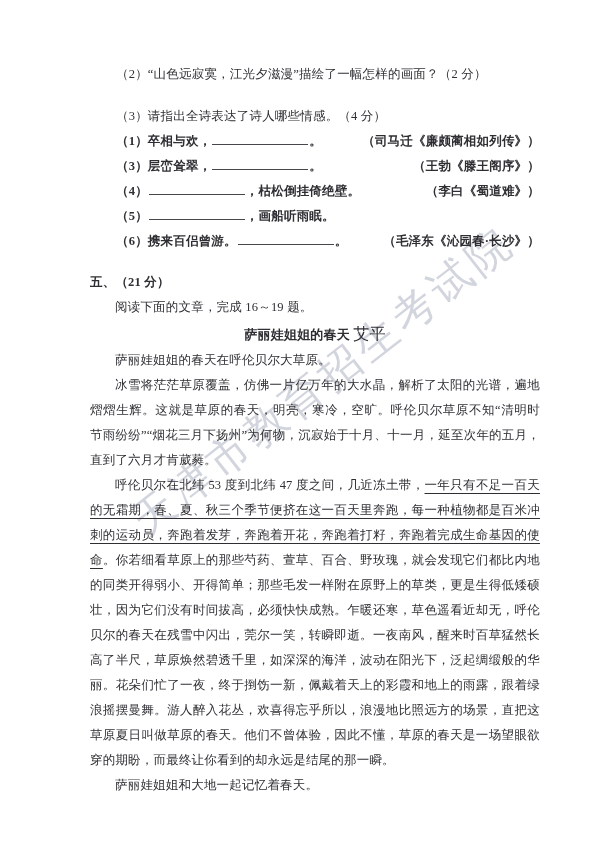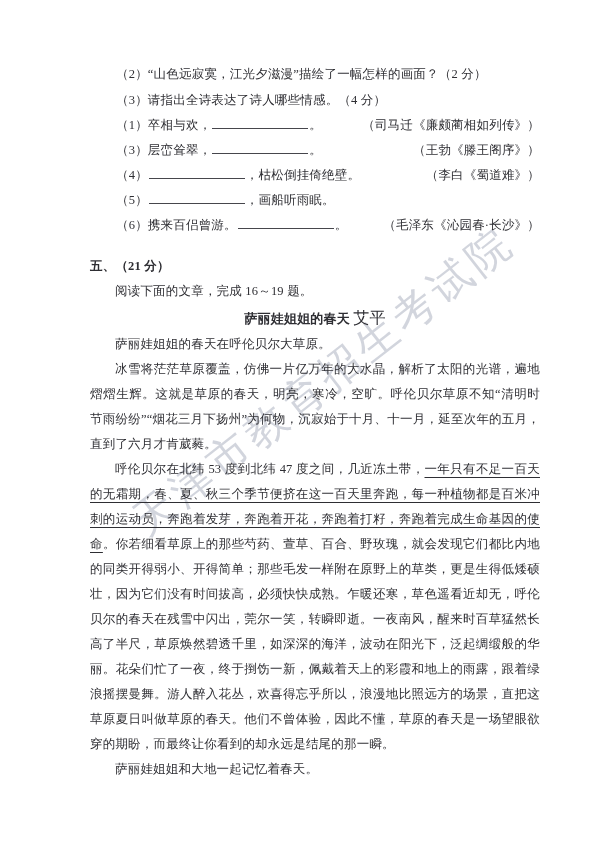--- a/index.html
+++ b/index.html
@@ -40,29 +40,30 @@
     z-index: 1;
     padding: 62px 60px 0 90px;
     font-size: 12.5px;
     line-height: 25px;
     letter-spacing: 0.2px;
   }
   .q-line {
     padding-left: 26px;
   }
   .q-line.gap-top {
-    margin-top: 1px;
+    margin-top: 17px;
   }
   .stem-line {
     padding-left: 0;
   }
   .fill-row {
     display: flex;
     align-items: flex-end;
     padding-left: 26px;
+    font-weight: bold;
   }
   .fill-left {
     flex: 1 1 auto;
     white-space: nowrap;
   }
   .fill-source {
     flex: 0 0 auto;
     text-align: right;
     white-space: nowrap;
   }

